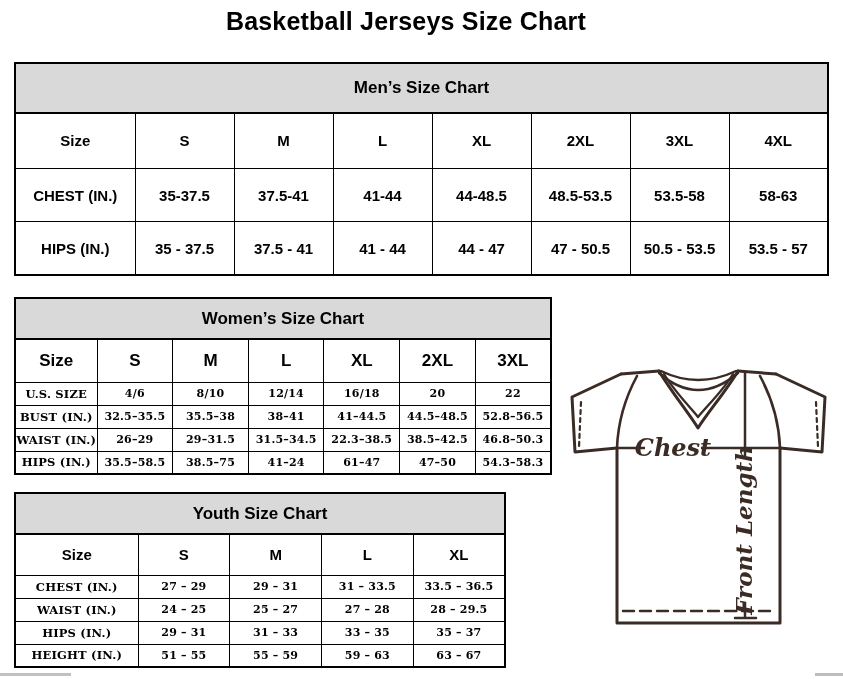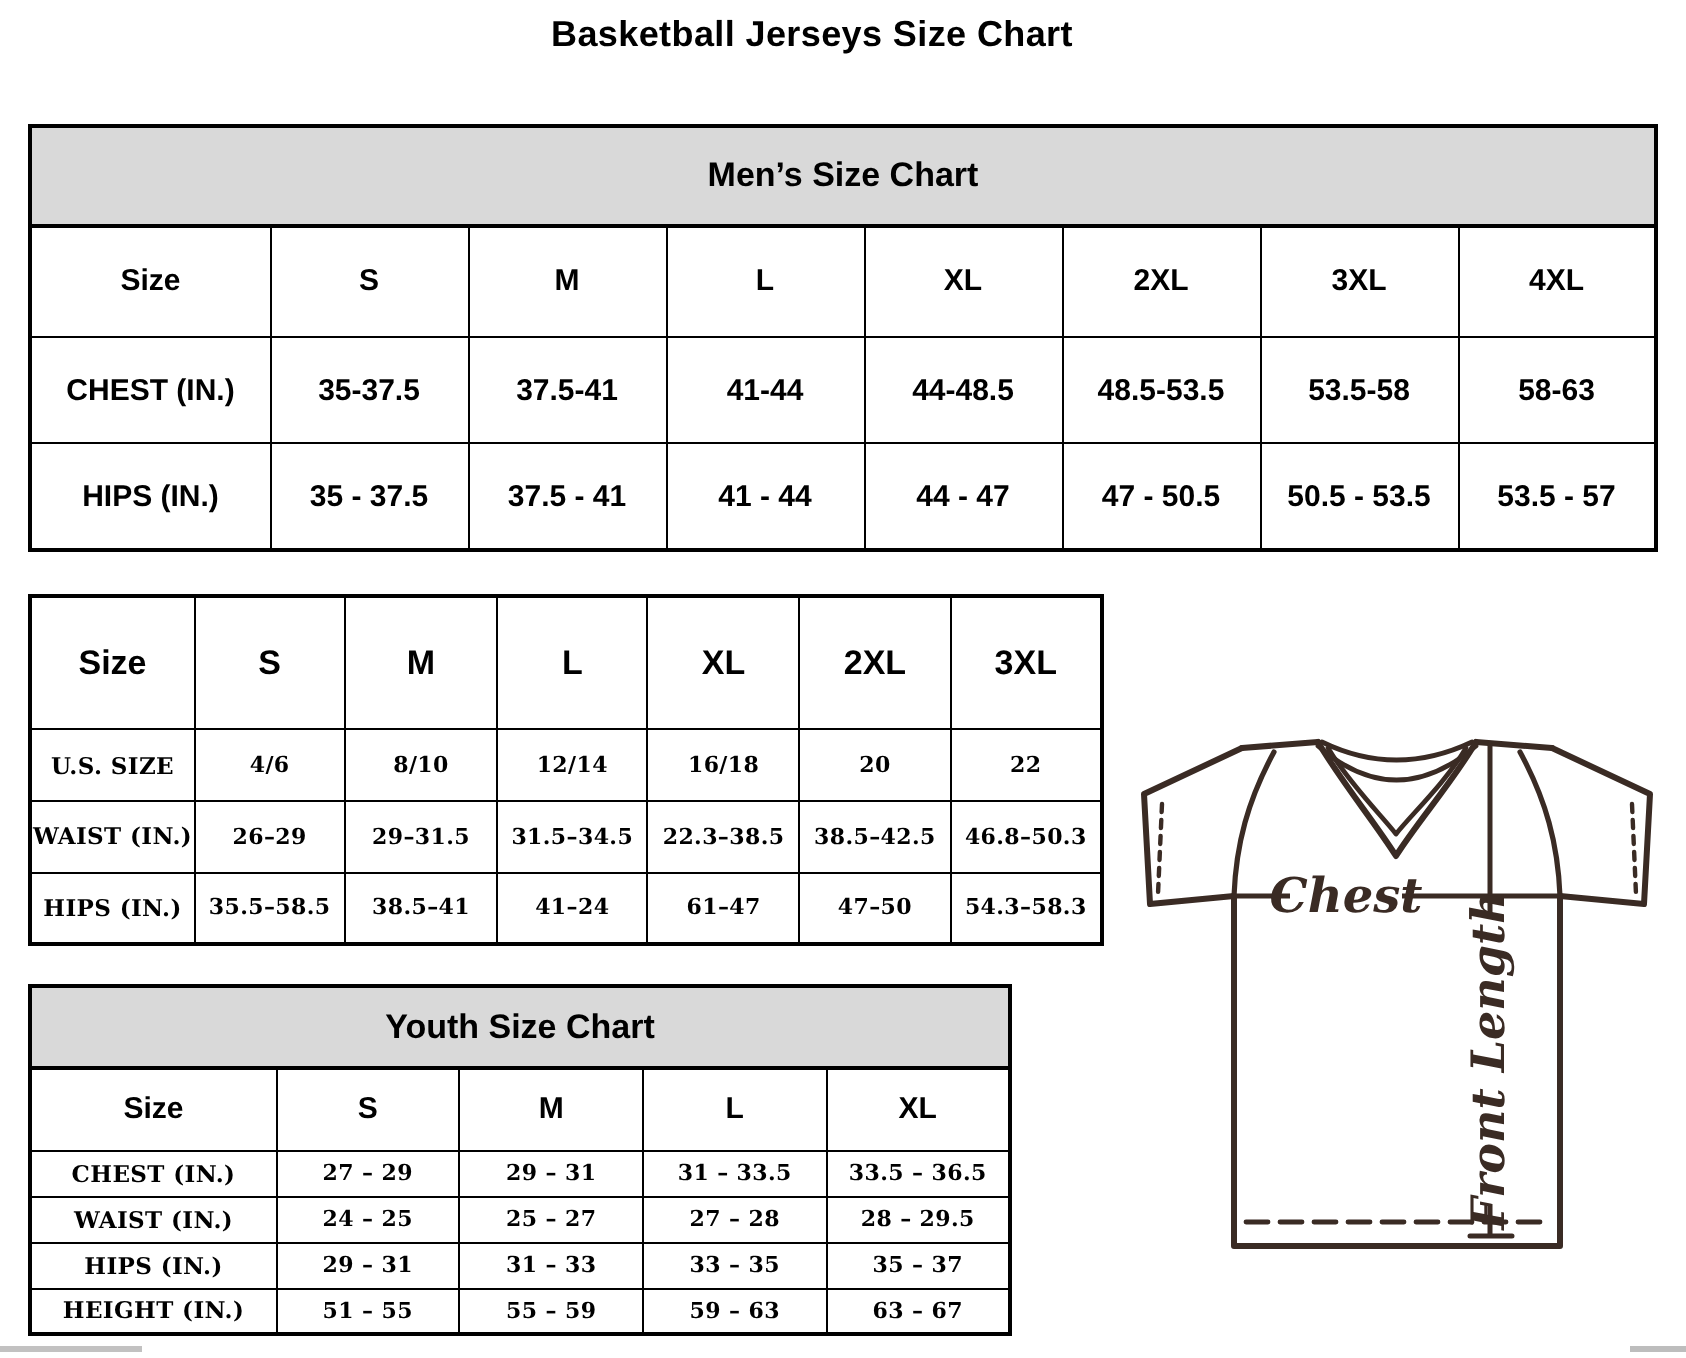--- a/index.html
+++ b/index.html
@@ -1,21 +1,21 @@
 <!DOCTYPE html>
 <html><head>
 <meta charset="utf-8">
 <style>
   * { margin:0; padding:0; box-sizing:border-box; }
   html,body { width:843px; height:679px; background:#ffffff; }
   body { position:relative; overflow:hidden; font-family:"Liberation Sans",sans-serif; color:#000; }
 
   .page-title {
     position:absolute; top:7px; left:0; width:812px;
-    text-align:center; font-size:18px; font-weight:bold; letter-spacing:0.2px;
+    text-align:center; font-size:25px; font-weight:bold; letter-spacing:0.2px;
   }
 
   .size-table { position:absolute; }
   .size-table table {
     border-collapse:collapse; table-layout:fixed;
     width:100%; height:100%; border:2px solid #000;
   }
   .size-table td {
     border:1px solid #000; text-align:center; vertical-align:middle;
     overflow:hidden; white-space:nowrap;
@@ -109,51 +109,63 @@
       <colgroup>
         <col style="width: 82px;">
         <col>
         <col>
         <col>
         <col>
         <col>
         <col>
       </colgroup>
       <tbody>
+        <tr class="title-row">
+          <td colspan="7" class="chart-title">Women’s Size Chart</td>
+        </tr>
         <tr class="size-row">
           <td>Size</td>
           <td>S</td>
           <td>M</td>
           <td>L</td>
           <td>XL</td>
           <td>2XL</td>
           <td>3XL</td>
         </tr>
         <tr class="data-row">
           <td class="row-label">U.S. SIZE</td>
           <td>4/6</td>
           <td>8/10</td>
           <td>12/14</td>
           <td>16/18</td>
           <td>20</td>
           <td>22</td>
         </tr>
         <tr class="data-row">
+          <td class="row-label">BUST (IN.)</td>
+          <td>32.5–35.5</td>
+          <td>35.5–38</td>
+          <td>38–41</td>
+          <td>41–44.5</td>
+          <td>44.5–48.5</td>
+          <td>52.8–56.5</td>
+        </tr>
+        <tr class="data-row">
           <td class="row-label">WAIST (IN.)</td>
           <td>26–29</td>
           <td>29–31.5</td>
           <td>31.5–34.5</td>
           <td>22.3–38.5</td>
           <td>38.5–42.5</td>
           <td>46.8–50.3</td>
         </tr>
         <tr class="data-row">
           <td class="row-label">HIPS (IN.)</td>
           <td>35.5–58.5</td>
-          <td>38.5–41</td>
+          <td>38.5–75</td>
           <td>41–24</td>
           <td>61–47</td>
           <td>47–50</td>
           <td>54.3–58.3</td>
         </tr>
       </tbody>
     </table>
   </div>
 <div id="youth" class="size-table">
     <table>

